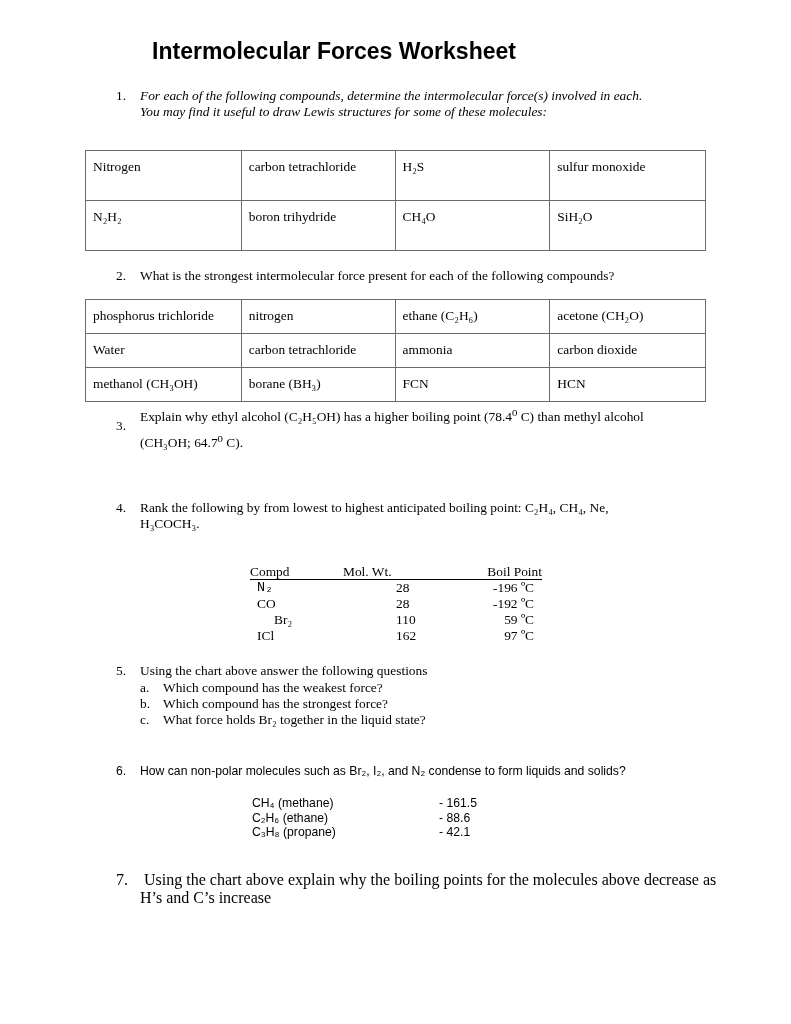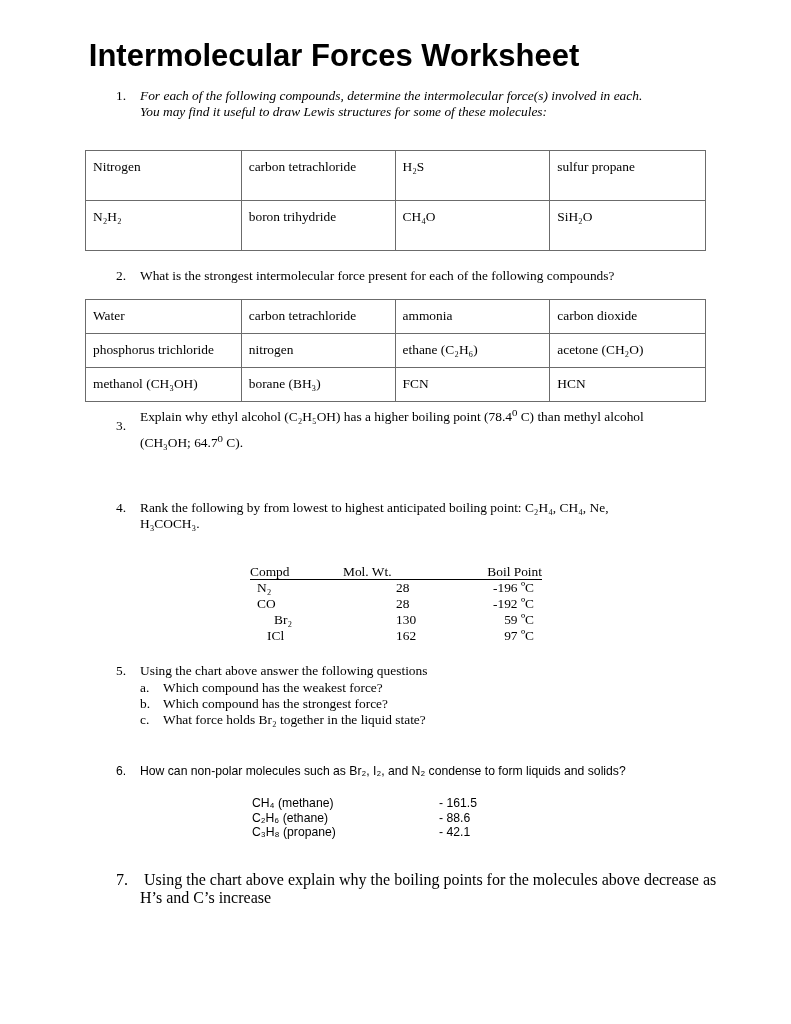--- a/index.html
+++ b/index.html
@@ -1,20 +1,20 @@
 <!DOCTYPE html>
 <html><head>
   <meta charset="utf-8">
   <style>
     html, body { margin: 0; padding: 0; background: #ffffff; }
     body { width: 791px; height: 1024px; position: relative; overflow: hidden; color: #000; }
     .serif { font-family: "Liberation Serif", "DejaVu Serif", serif; }
     .sans { font-family: "Liberation Sans", "DejaVu Sans", sans-serif; }
     .abs { position: absolute; }
-    .title { top: 38px; left: 0; width: 668px; text-align: center; font-size: 31px; font-weight: bold; }
+    .title { top: 38px; left: 0; width: 668px; text-align: center; font-size: 23px; font-weight: bold; }
     .q { font-size: 13.4px; line-height: 17px; }
     .qnum { position: absolute; left: 116px; }
     .qtext { position: absolute; left: 140px; }
     .italic { font-style: italic; }
     table.grid { position: absolute; border-collapse: collapse; font-size: 13.4px; }
     table.grid td { border: 1px solid #6b6b6b; vertical-align: top; padding: 8px 7px; box-sizing: border-box; }
     .chart1 { position: absolute; left: 250px; top: 564px; width: 292px; font-size: 13.4px; line-height: 16px; }
     .chart1 .row { position: relative; height: 16px; }
     .chart1 .hdr { border-bottom: 1px solid #000; height: 15px; }
     .c1a { position: absolute; left: 0; }
@@ -38,49 +38,49 @@
   <span class="qtext abs italic" style="top:87px;">For each of the following compounds, determine the intermolecular force(s) involved in each.</span>
   <span class="qtext abs italic" style="top:103px;">You may find it useful to draw Lewis structures for some of these molecules:</span>
 </div>
 
 <table class="grid" style="left:85px; top:150px; width:621px;">
   <tbody>
       <tr style="height:50px;">
     <td style="width:156px;">Nitrogen</td>
     <td style="width:154px;">carbon tetrachloride</td>
     <td style="width:155px;">H₂S</td>
-    <td style="width:156px;">sulfur propane</td>
+    <td style="width:156px;">sulfur monoxide</td>
   </tr>
   <tr style="height:50px;">
     <td>N₂H₂</td>
     <td>boron trihydride</td>
     <td>CH₄O</td>
     <td>SiH₂O</td>
   </tr>
 </tbody>
   </table>
 
 <div class="q">
   <span class="qnum abs" style="top:267px;">2.</span>
   <span class="qtext abs" style="top:267px;">What is the strongest intermolecular force present for each of the following compounds?</span>
 </div>
 
 <table class="grid" style="left:85px; top:299px; width:621px;">
   <tbody>
       <tr style="height:34px;">
+    <td>phosphorus trichloride</td>
+    <td>nitrogen</td>
+    <td>ethane (C₂H₆)</td>
+    <td>acetone (CH₂O)</td>
+  </tr>
+  <tr style="height:34px;">
     <td style="width:156px;">Water</td>
     <td style="width:154px;">carbon tetrachloride</td>
     <td style="width:155px;">ammonia</td>
     <td style="width:156px;">carbon dioxide</td>
-  </tr>
-  <tr style="height:34px;">
-    <td>phosphorus trichloride</td>
-    <td>nitrogen</td>
-    <td>ethane (C₂H₆)</td>
-    <td>acetone (CH₂O)</td>
   </tr>
   <tr style="height:34px;">
     <td>methanol (CH₃OH)</td>
     <td>borane (BH₃)</td>
     <td>FCN</td>
     <td>HCN</td>
   </tr>
 </tbody>
   </table>
 
@@ -96,36 +96,36 @@
   <span class="qtext abs" style="top:515px;">H₃COCH₃.</span>
 </div>
 
 <div class="chart1">
   <div class="row hdr">
     <span class="c1a">Compd</span>
     <span class="c1b">Mol. Wt.</span>
     <span class="c1c">Boil Point</span>
   </div>
   <div class="row">
-    <span class="c1a" style="left:7px;">N₂</span>
+    <span class="c1a" style="left:7px;font-family:Liberation Mono, monospace;">N₂</span>
     <span class="c1b num">28</span>
     <span class="c1c" style="right:8px;">-196 ºC</span>
   </div>
   <div class="row">
     <span class="c1a" style="left:7px;">CO</span>
     <span class="c1b num">28</span>
     <span class="c1c" style="right:8px;">-192 ºC</span>
   </div>
   <div class="row">
     <span class="c1a" style="left:24px;">Br₂</span>
-    <span class="c1b num">130</span>
+    <span class="c1b num">110</span>
     <span class="c1c" style="right:8px;">59 ºC</span>
   </div>
   <div class="row">
-    <span class="c1a" style="left:7px;margin-left:10px;">ICl</span>
+    <span class="c1a" style="left:7px;">ICl</span>
     <span class="c1b num">162</span>
     <span class="c1c" style="right:8px;">97 ºC</span>
   </div>
 </div>
 
 <div class="q">
   <span class="qnum abs" style="top:662px;">5.</span>
   <span class="qtext abs" style="top:662px;">Using the chart above answer the following questions</span>
   <span class="abs" style="left:140px; top:679px;">a.</span>
   <span class="abs" style="left:163px; top:679px;">Which compound has the weakest force?</span>

